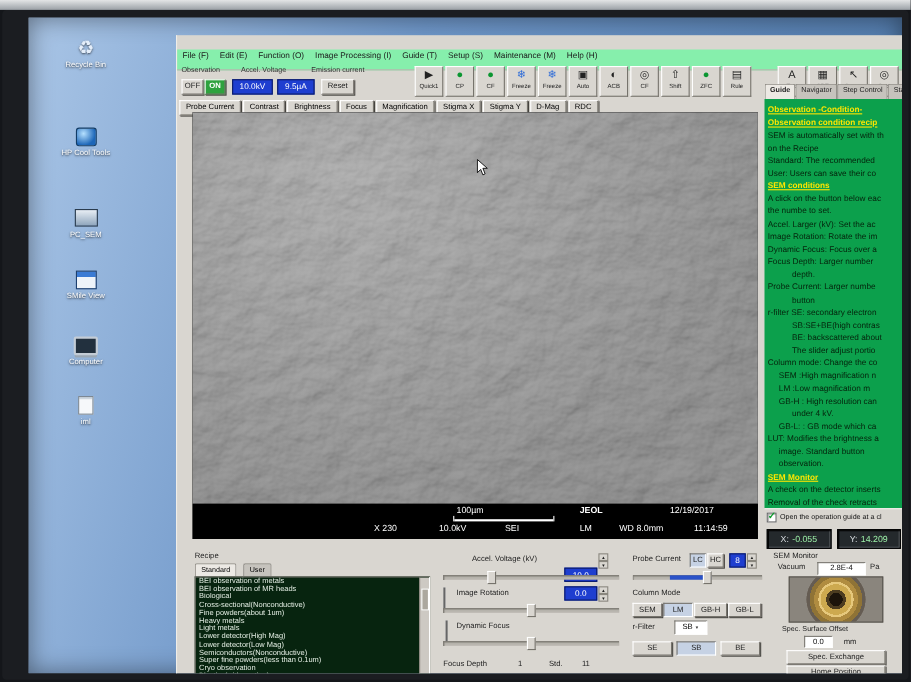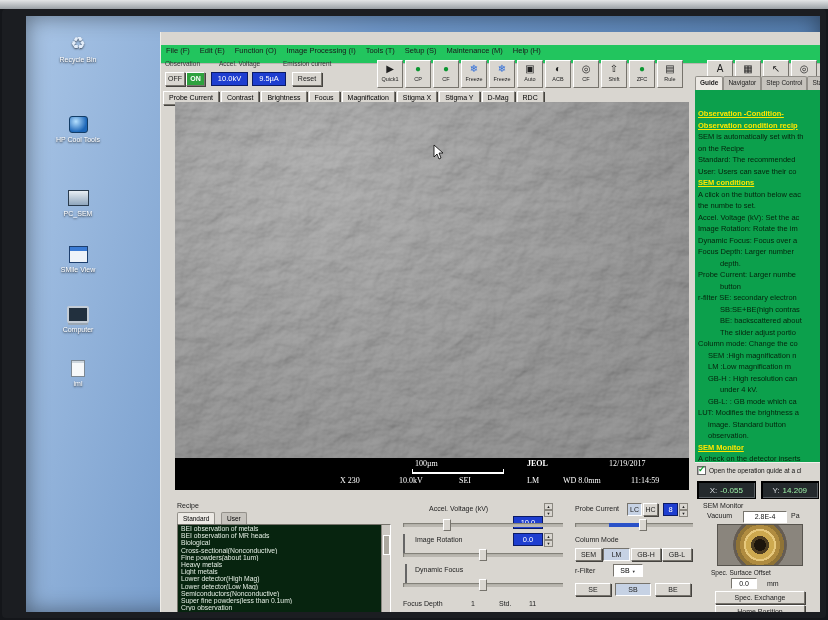--- a/index.html
+++ b/index.html
@@ -20,21 +20,21 @@
   .ic-hp::before{content:"";width:17px;height:15px;border-radius:3px;background:radial-gradient(circle at 35% 30%,#b5e0ff,#1c66b8 70%);border:1px solid #123c66;}
   .ic-pcsem::before{content:"";width:19px;height:14px;background:linear-gradient(#e8eef4,#8fa6bd);border:1px solid #2a3b4d;box-shadow:inset 0 -3px 0 #3d5possible;} 
   .ic-pcsem::before{content:"";width:19px;height:14px;background:linear-gradient(#e8eef4,#8fa6bd);border:1px solid #2a3b4d;}
   .ic-smile::before{content:"";width:17px;height:15px;background:linear-gradient(180deg,#3b7bd4 30%,#eef3f9 30%);border:1px solid #1d3f6e;}
   .ic-computer::before{content:"";width:18px;height:13px;background:#22303e;border:2px solid #c3ccd6;border-radius:2px;box-shadow:0 3px 0 -1px #9aa7b4;}
   .ic-iml::before{content:"";width:12px;height:15px;background:#f6f8fa;border:1px solid #7c8894;box-shadow:inset 0 2px 0 #cdd6de;}
 
   
   #app{left:134px;top:16px;width:660px;height:586px;background:#d9d6d0;overflow:hidden;border-left:1px solid #efede8;}
   #titlebar{left:0;top:0;width:660px;height:13px;background:linear-gradient(90deg,#16366e,#3f6fae);color:#fff;font-size:8px;line-height:13px;padding-left:5px;}
-  #menubar{left:0;top:13px;width:660px;height:19px;background:#22c55e;display:flex;border-bottom:1px solid #b9b6b0;}
+  #menubar{left:0;top:13px;width:660px;height:19px;background:#86efac;display:flex;border-bottom:1px solid #b9b6b0;}
   .mi{font-size:7.5px;line-height:12px;padding:0 5px;color:#1a1a1a;white-space:nowrap;}
 
   
   #toolbar1{left:0;top:26px;width:660px;height:32px;}
   .tlabel{font-size:6.5px;color:#333;white-space:nowrap;}
   .btn{background:#d9d6d0;border:1px solid;border-color:#fff #76736c #76736c #fff;box-shadow:1px 1px 0 #45433f;font-size:7px;color:#222;text-align:center;}
   .btn.pressed{border-color:#76736c #fff #fff #76736c;background:#c6d2e4;box-shadow:none;}
   .btn-on{background:#2ea23e;color:#fff;font-weight:bold;}
   .vbox{background:#1e3ed0;color:#fff;font-size:7.5px;text-align:center;border:1px solid #0a1a66;line-height:12px;white-space:nowrap;overflow:hidden;}
   .spin{width:9px;height:13px;display:flex;flex-direction:column;}
@@ -54,26 +54,26 @@
   
   #right-tabs{left:534px;top:44px;width:126px;height:14px;display:flex;overflow:hidden;}
   .rtab{font-size:6.5px;line-height:12px;padding:0 4px;background:#c6c3bd;border:1px solid #93908a;border-bottom:none;border-radius:2px 2px 0 0;white-space:nowrap;color:#222;}
   .rtab.active{background:#ece9e4;font-weight:bold;}
 
   
   #semview{left:14px;top:70px;width:514px;height:388px;background:#000;overflow:hidden;}
   #semimg{left:0;top:0;width:514px;height:356px;}
   #glare{left:0;top:0;width:514px;height:356px;background:radial-gradient(ellipse at 28% 18%,rgba(255,255,255,.10),rgba(0,0,0,.12) 75%);}
   #infobar{left:0;top:356px;width:514px;height:32px;background:#000;color:#fff;font-family:"DejaVu Sans Mono",monospace;font-size:8px;}
-  #infobar span{position:absolute;white-space:nowrap;font-family:Liberation Serif, serif;}
+  #infobar span{position:absolute;white-space:nowrap;}
   #scalebar{left:237px;top:11px;width:92px;height:5px;border-left:1px solid #fff;border-right:1px solid #fff;}
   #scalebar::after{content:"";position:absolute;left:0;right:0;bottom:0;height:2px;background:#fff;}
 
   
-  #guide{left:534px;top:58px;width:126px;height:372px;background:#0ca04c;padding:18px 0 0 3px;overflow:hidden;}
+  #guide{left:534px;top:58px;width:126px;height:372px;background:#0ca04c;padding:4px 0 0 3px;overflow:hidden;}
   .gl{font-size:7.5px;line-height:11.5px;color:#05230c;white-space:nowrap;overflow:hidden;}
   .gl.hd{color:#ffe600;text-decoration:underline;font-weight:bold;}
   .gl.i1{padding-left:10px;} .gl.i2{padding-left:22px;}
   #guide-check{left:534px;top:430px;width:126px;height:16px;background:#d9d6d0;display:flex;align-items:center;gap:3px;padding:0 2px;border-top:1px solid #f2f0ec;}
   #guide-check .gc-label{font-size:6.5px;white-space:nowrap;overflow:hidden;color:#111;}
   .cb{width:9px;height:9px;background:#fff;border:1px solid #666;box-shadow:inset 1px 1px 1px #aaa;position:relative;flex:none;}
   .cb.checked::after{content:"✓";position:absolute;left:0;top:-3px;font-size:9px;color:#0a9c2a;font-weight:bold;}
 
   
   #coords{left:534px;top:448px;width:126px;height:20px;display:flex;gap:5px;padding:1px 2px;}
@@ -142,21 +142,21 @@
 
   <div id="app" class="abs">
 
 
     <div id="menubar" class="abs">
 
     <span class="mi">File (F)</span>
         <span class="mi">Edit (E)</span>
         <span class="mi">Function (O)</span>
         <span class="mi">Image Processing (I)</span>
-        <span class="mi">Tools (T)</span>
+        <span class="mi">Guide (T)</span>
         <span class="mi">Setup (S)</span>
         <span class="mi">Maintenance (M)</span>
         <span class="mi">Help (H)</span>
       </div>
 
     <div id="toolbar1" class="abs">
       <span class="tlabel abs" style="left:4px;top:2px">Observation</span>
       <span class="tlabel abs" style="left:58px;top:2px">Accel. Voltage</span>
       <span class="tlabel abs" style="left:122px;top:2px">Emission current</span>
       <div class="btn abs" style="left:4px;top:14px;width:20px;height:14px;line-height:12px">OFF</div>
@@ -302,21 +302,21 @@
 
     <div class="gl hd">Observation  -Condition-</div>
         <div class="gl hd">Observation condition recip</div>
         <div class="gl">SEM is automatically set with th</div>
         <div class="gl">on the Recipe</div>
         <div class="gl">Standard: The recommended</div>
         <div class="gl">User: Users can save their co</div>
         <div class="gl hd">SEM conditions</div>
         <div class="gl">A click on the button below eac</div>
         <div class="gl">the numbe to set.</div>
-        <div class="gl">Accel. Voltage (kV): Set the ac</div>
+        <div class="gl">Accel. Larger (kV): Set the ac</div>
         <div class="gl">Image Rotation: Rotate the im</div>
         <div class="gl">Dynamic Focus: Focus over a</div>
         <div class="gl">Focus Depth: Larger number</div>
         <div class="gl i2">depth.</div>
         <div class="gl">Probe Current: Larger numbe</div>
         <div class="gl i2">button</div>
         <div class="gl">r-filter  SE: secondary electron</div>
         <div class="gl i2">SB:SE+BE(high contras</div>
         <div class="gl i2">BE: backscattered about</div>
         <div class="gl i2">The slider adjust portio</div>

